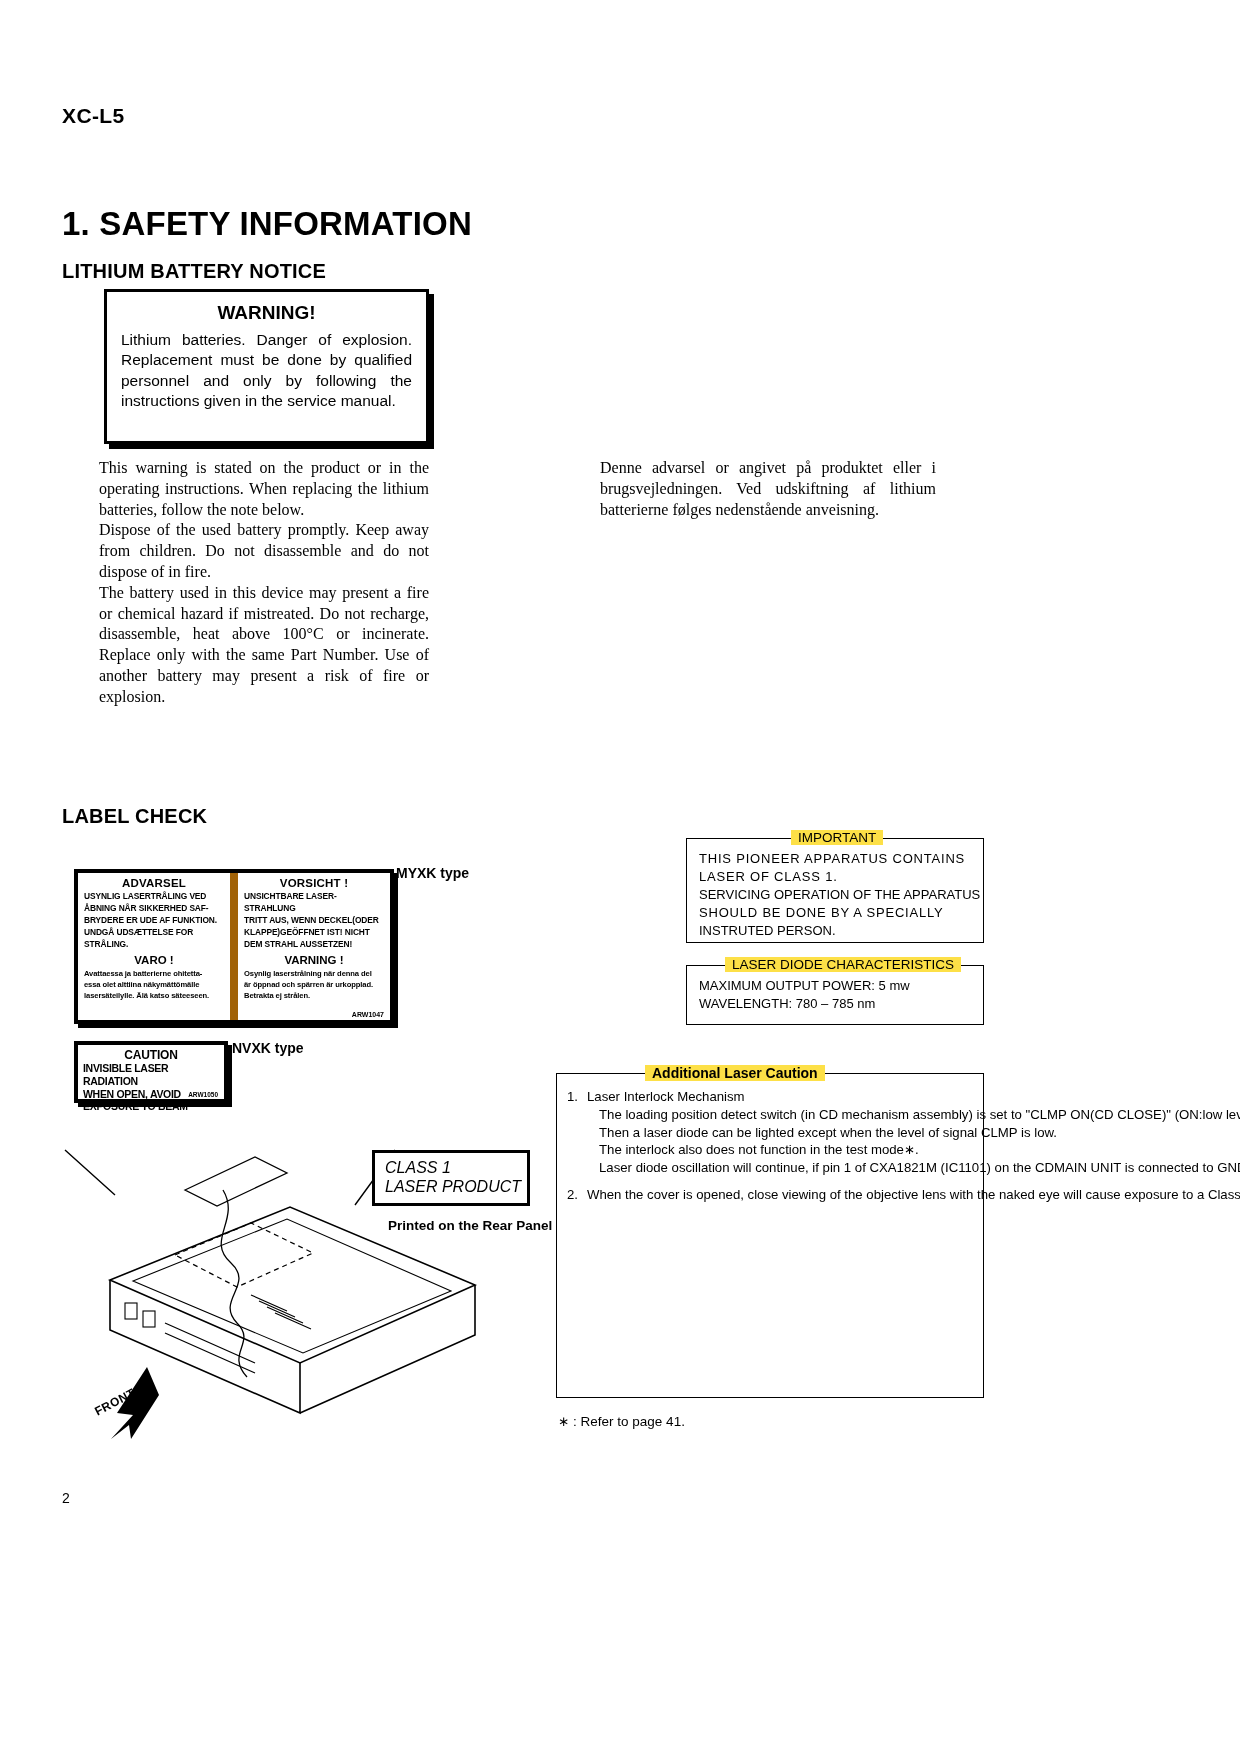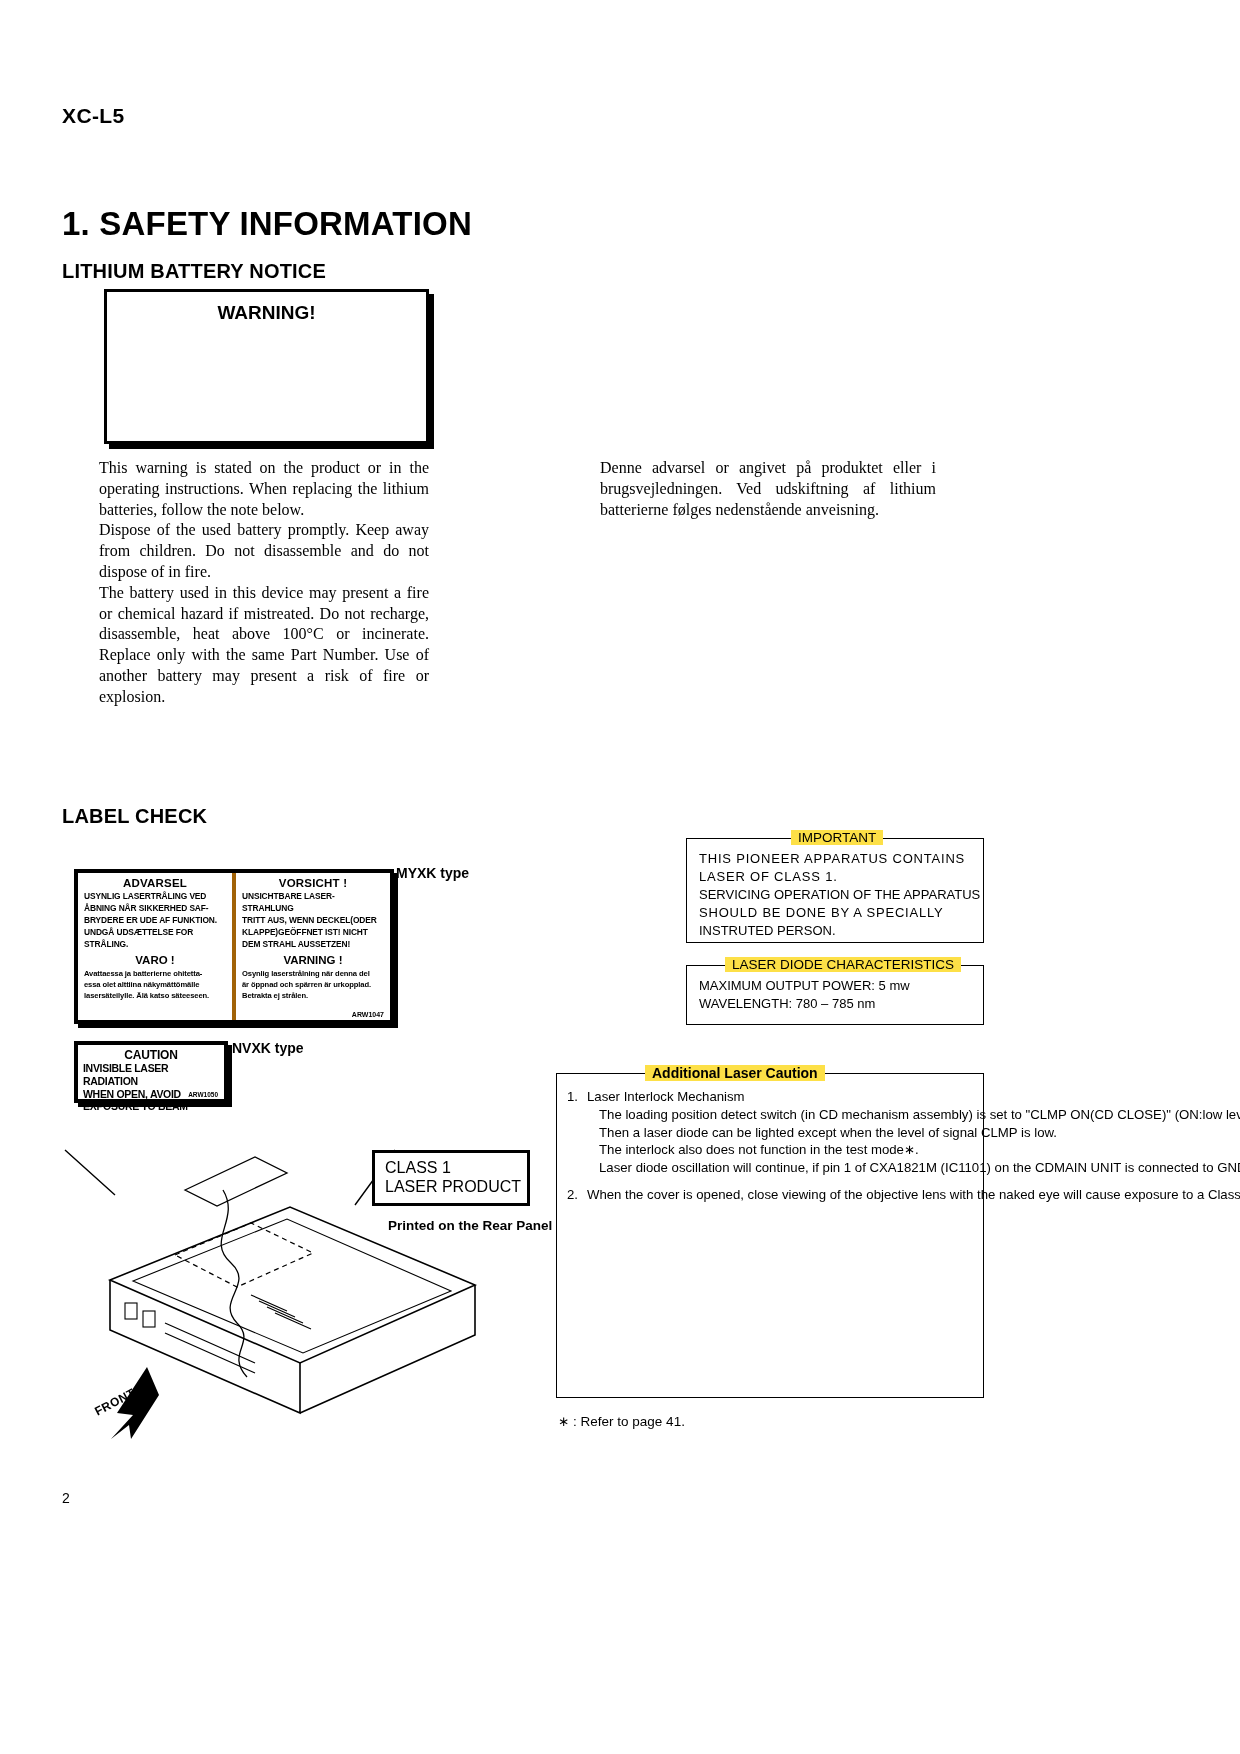--- a/index.html
+++ b/index.html
@@ -105,21 +105,21 @@
     box-sizing: border-box;
     background: #fff;
     display: flex;
   }
   .label-half {
     flex: 1;
     padding: 4px 6px 2px 6px;
     box-sizing: border-box;
     position: relative;
   }
-  .label-half.left { border-right: 4px solid #a16207; }
+  .label-half.left { border-right: 8px solid #a16207; }
   .lbl-head {
     text-align: center;
     font-weight: bold;
     font-size: 11.5px;
     letter-spacing: 0.2px;
     margin-bottom: 2px;
   }
   .lbl-text {
     font-size: 8.4px;
     font-weight: bold;
@@ -194,20 +194,21 @@
     width: 158px;
     height: 56px;
     border: 3px solid #000;
     box-sizing: border-box;
     background: #fff;
     padding: 6px 0 0 10px;
   }
   .class1-box div {
     font-size: 16px;
     line-height: 1.18;
+    font-style: italic;
   }
   .printed-note {
     position: absolute;
     left: 388px;
     top: 1218px;
     font-size: 13.5px;
     font-weight: bold;
   }
 
   
@@ -297,20 +298,21 @@
 
 <div class="page">
 
   <div class="model-code">XC-L5</div>
   <div class="chapter-title">1. SAFETY INFORMATION</div>
 
   <div class="section-heading" id="h-lithium">LITHIUM BATTERY NOTICE</div>
 
   <div class="warn-box" id="warn-en">
     <div class="warn-title">WARNING!</div>
+    <div class="warn-body">Lithium batteries. Danger of explosion. Replacement must be done by qualified personnel and only by following the instructions given in the service manual.</div>
   </div>
 
 
   <div class="serif-col" id="body-en">
     <p>This warning is stated on the product or in the operating instructions. When replacing the lithium batteries, follow the note below.</p>
     <p>Dispose of the used battery promptly. Keep away from children. Do not disassemble and do not dispose of in fire.</p>
     <p>The battery used in this device may present a fire or chemical hazard if mistreated. Do not recharge, disassemble, heat above 100°C or incinerate. Replace only with the same Part Number. Use of another battery may present a risk of fire or explosion.</p>
   </div>
 
 

